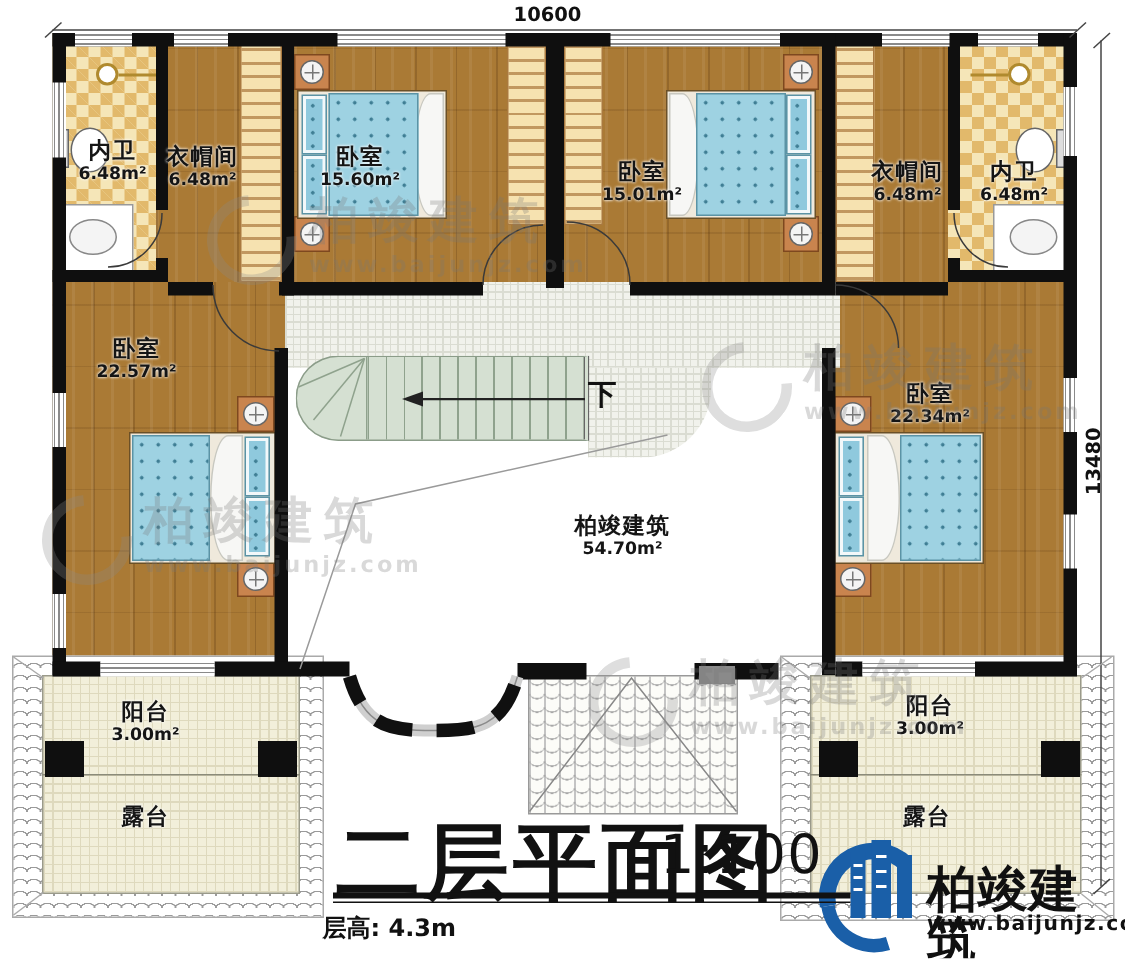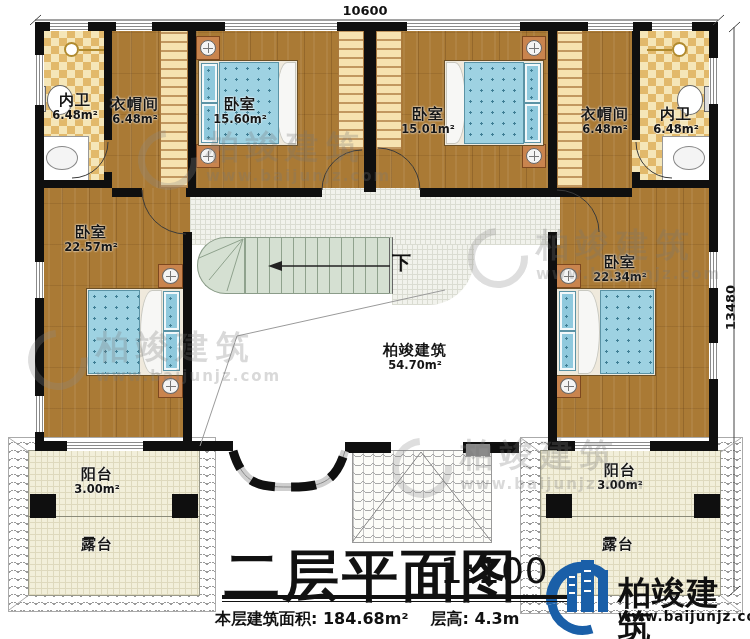--- a/index.html
+++ b/index.html
@@ -372,20 +372,19 @@
       <div class="wm-name">柏竣建筑</div>
       <div class="wm-url">www.baijunjz.com</div>
     </div>
   </div>
 
   <div class="abs tb title-main" style="left:224px;top:548px;">二层平面图</div>
   <div class="abs tb title-scale" style="left:440px;top:553px;">1:100</div>
   <div class="abs tb u-thick" style="left:222px;top:595px;width:345px;"></div>
   <div class="abs tb u-thin" style="left:222px;top:601px;width:345px;"></div>
   <div class="abs tb info-row" style="left:215px;top:609px;">
-    <span><span>本层建筑面积:</span> <span>184.68m²</span></span>
     <span><span>层高:</span> <span>4.3m</span></span>
   </div>
 
   <div class="abs tb brand-name" style="left:618px;top:576px;">柏竣建筑</div>
   <div class="abs tb brand-url" style="left:618px;top:608px;">www.baijunjz.com</div>
 
 </div>
 
 </body></html>

